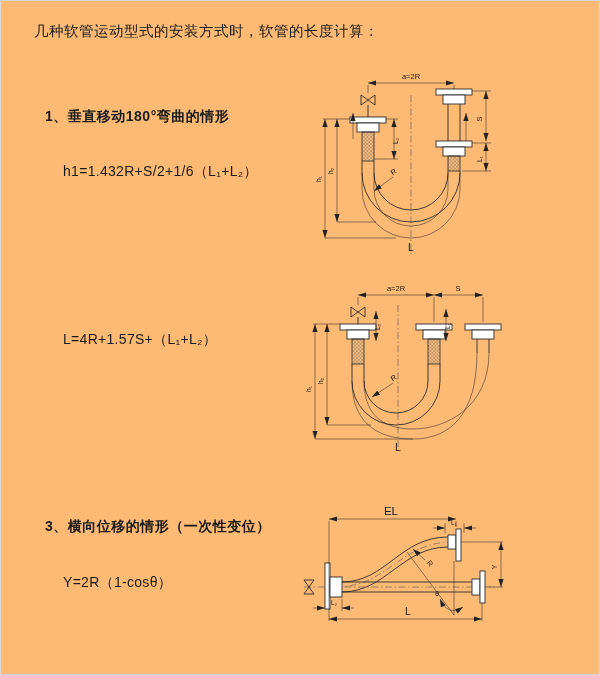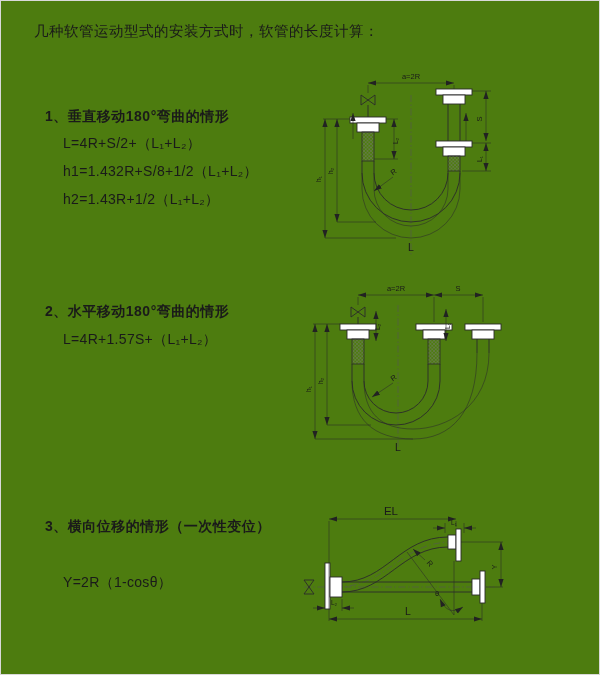--- a/index.html
+++ b/index.html
@@ -1,20 +1,20 @@
 <!DOCTYPE html>
 <html><head>
 <meta charset="utf-8">
 <style>
   html,body{margin:0;padding:0;background:#9c9c9c;}
   .page{
     position:relative;
     width:600px;height:675px;
     margin:0 auto;
-    background:#4d7c0f;
+    background:#fdba74;
     border:1px solid #d9d9d9;
     box-sizing:border-box;
     font-family:"Liberation Sans","DejaVu Sans",sans-serif;
     color:#1a1a1a;
     overflow:hidden;
   }
   .doc-title{
     position:absolute;left:33px;top:21px;
     font-size:14.5px;letter-spacing:.5px;font-weight:500;
   }
@@ -48,25 +48,22 @@
       </marker>
       <marker id="as" markerWidth="9" markerHeight="8" refX="0" refY="4" orient="auto" markerUnits="userSpaceOnUse">
         <path d="M8,1.4 L0,4 L8,6.6 Z" fill="#222"></path>
       </marker>
     </defs>
   </svg>
 
   <div class="doc-title">几种软管运动型式的安装方式时，软管的长度计算：</div>
 
   <div class="sec-heading" style="left:44px;top:107px">1、垂直移动180°弯曲的情形</div>
-  <div class="formula" style="left:62px;top:134px">L=4R+S/2+（L₁+L₂）</div>
-  <div class="formula" style="left:62px;top:162px">h1=1.432R+S/8+1/2（L₁+L₂）</div>
-  <div class="formula" style="left:62px;top:190px">h2=1.43R+1/2（L₁+L₂）</div>
-
-  <div class="sec-heading" style="left:44px;top:302px">2、水平移动180°弯曲的情形</div>
+  <div class="formula" style="left:62px;top:162px">h1=1.432R+S/2+1/6（L₁+L₂）</div>
+
   <div class="formula" style="left:62px;top:330px">L=4R+1.57S+（L₁+L₂）</div>
 
   <div class="sec-heading" style="left:44px;top:517px">3、横向位移的情形（一次性变位）</div>
   <div class="formula" style="left:62px;top:573px">Y=2R（1-cosθ）</div>
 
   <svg class="dg" style="left:300px;top:66px" width="290" height="197" viewBox="0 0 290 197">
 
     <path class="cl" d="M110,28 V190"></path>
 
     <g>

